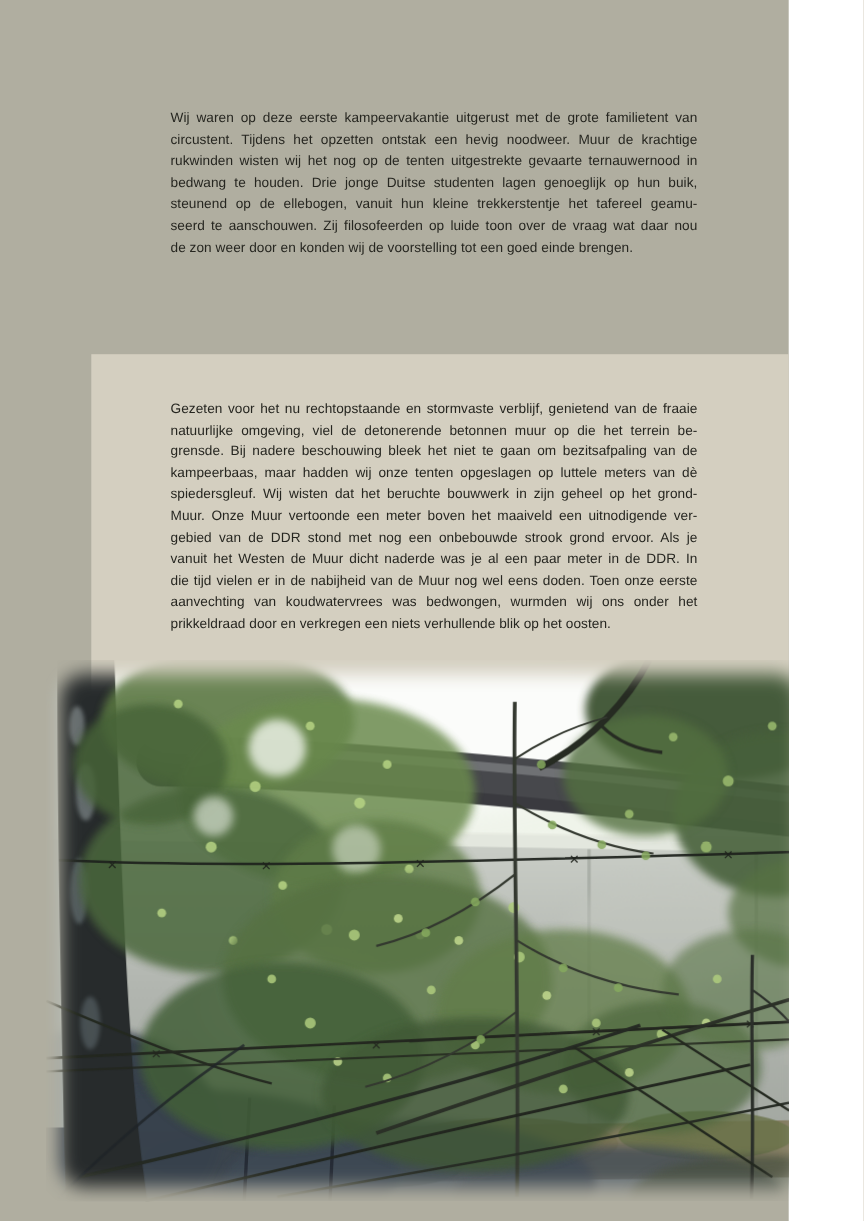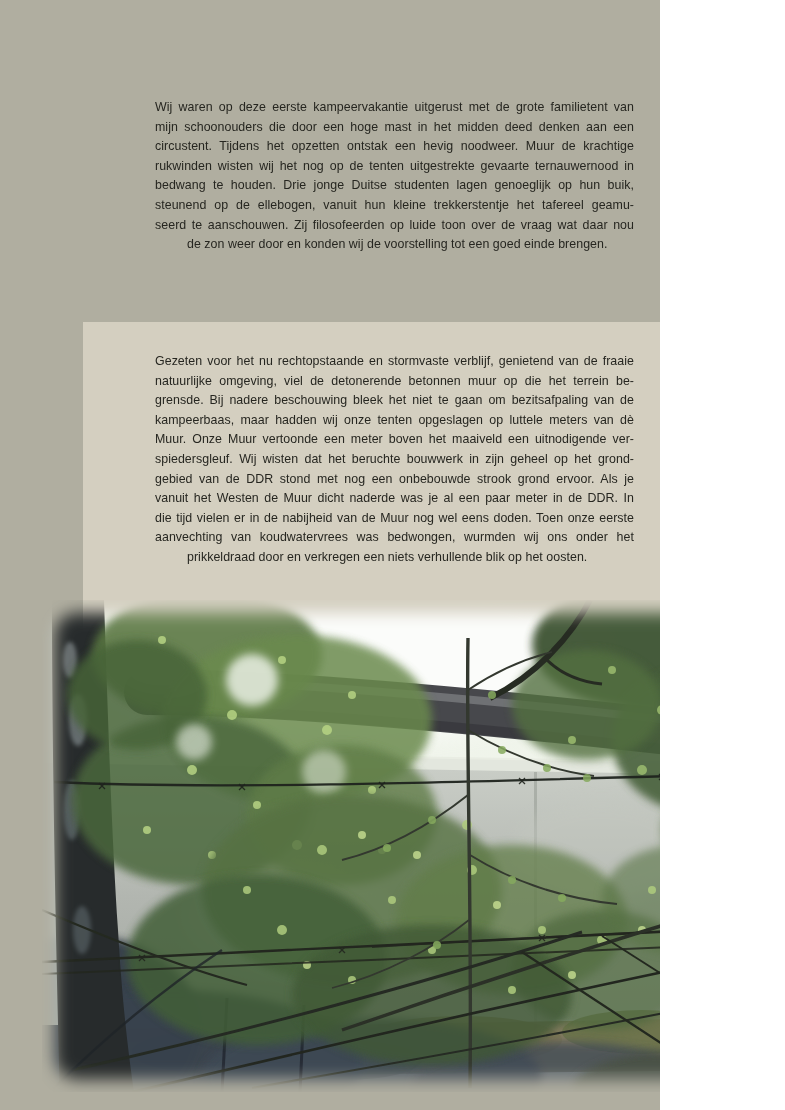--- a/index.html
+++ b/index.html
@@ -2,79 +2,78 @@
 <html><head>
 <meta charset="utf-8">
 <style>
   html, body { margin: 0; padding: 0; }
   body {
     width: 785px; height: 1110px;
     font-family: "Liberation Sans", sans-serif;
   }
   .page {
     position: relative;
-    width: 660px; height: 1110px;
+    width: 717px; height: 1110px;
     background: #b0aea0;
     overflow: hidden;
   }
   .panel {
     position: absolute;
     left: 83px; top: 322px;
     width: 702px; height: 646px;
     background: #d4cfc0;
   }
   .para {
     position: absolute;
     left: 155px;
     width: 479px;
     font-size: 12.4px;
     line-height: 19.6px;
     color: #262620;
     letter-spacing: 0.05px;
   }
   .para1 { top: 98px; }
-  .para2 { top: 352px; }
+  .para2 { top: 362px; }
   .line {
     white-space: nowrap;
     text-align: justify;
     text-align-last: justify;
   }
-  .line.last { text-align-last: left; margin-left: 32px; }
+  .line.last { text-align-last: left; }
   .photo {
     position: absolute;
     left: 42px; top: 600px;
     width: 698px; height: 492px;
   }
   .photo svg { display: block; }
 </style>
 </head>
 <body>
 
 <div class="page">
 
   <div class="panel"></div>
 
   <div class="para para1">
       <div class="line">Wij waren op deze eerste kampeervakantie uitgerust met de grote familietent van</div>
-      <div class="line">mijn schoonouders die door een hoge mast in het midden deed denken aan een</div>
       <div class="line">circustent. Tijdens het opzetten ontstak een hevig noodweer. Muur de krachtige</div>
       <div class="line">rukwinden wisten wij het nog op de tenten uitgestrekte gevaarte ternauwernood in</div>
       <div class="line">bedwang te houden. Drie jonge Duitse studenten lagen genoeglijk op hun buik,</div>
       <div class="line">steunend op de ellebogen, vanuit hun kleine trekkerstentje het tafereel geamu-</div>
       <div class="line">seerd te aanschouwen. Zij filosofeerden op luide toon over de vraag wat daar nou</div>
       <div class="line last">de zon weer door en konden wij de voorstelling tot een goed einde brengen.</div>
     </div>
 
   <div class="para para2">
       <div class="line">Gezeten voor het nu rechtopstaande en stormvaste verblijf, genietend van de fraaie</div>
       <div class="line">natuurlijke omgeving, viel de detonerende betonnen muur op die het terrein be-</div>
       <div class="line">grensde. Bij nadere beschouwing bleek het niet te gaan om bezitsafpaling van de</div>
       <div class="line">kampeerbaas, maar hadden wij onze tenten opgeslagen op luttele meters van dè</div>
+      <div class="line">spiedersgleuf. Wij wisten dat het beruchte bouwwerk in zijn geheel op het grond-</div>
       <div class="line">Muur. Onze Muur vertoonde een meter boven het maaiveld een uitnodigende ver-</div>
-      <div class="line">spiedersgleuf. Wij wisten dat het beruchte bouwwerk in zijn geheel op het grond-</div>
       <div class="line">gebied van de DDR stond met nog een onbebouwde strook grond ervoor. Als je</div>
       <div class="line">vanuit het Westen de Muur dicht naderde was je al een paar meter in de DDR. In</div>
       <div class="line">die tijd vielen er in de nabijheid van de Muur nog wel eens doden. Toen onze eerste</div>
       <div class="line">aanvechting van koudwatervrees was bedwongen, wurmden wij ons onder het</div>
       <div class="line last">prikkeldraad door en verkregen een niets verhullende blik op het oosten.</div>
     </div>
 
   <div class="photo" title="De betonnen Muur met buisvormige bovenrand, prikkeldraad en jonge bomen gezien vanaf de camping">
     <svg viewBox="0 0 698 492" width="698" height="492" xmlns="http://www.w3.org/2000/svg">
       <defs>

